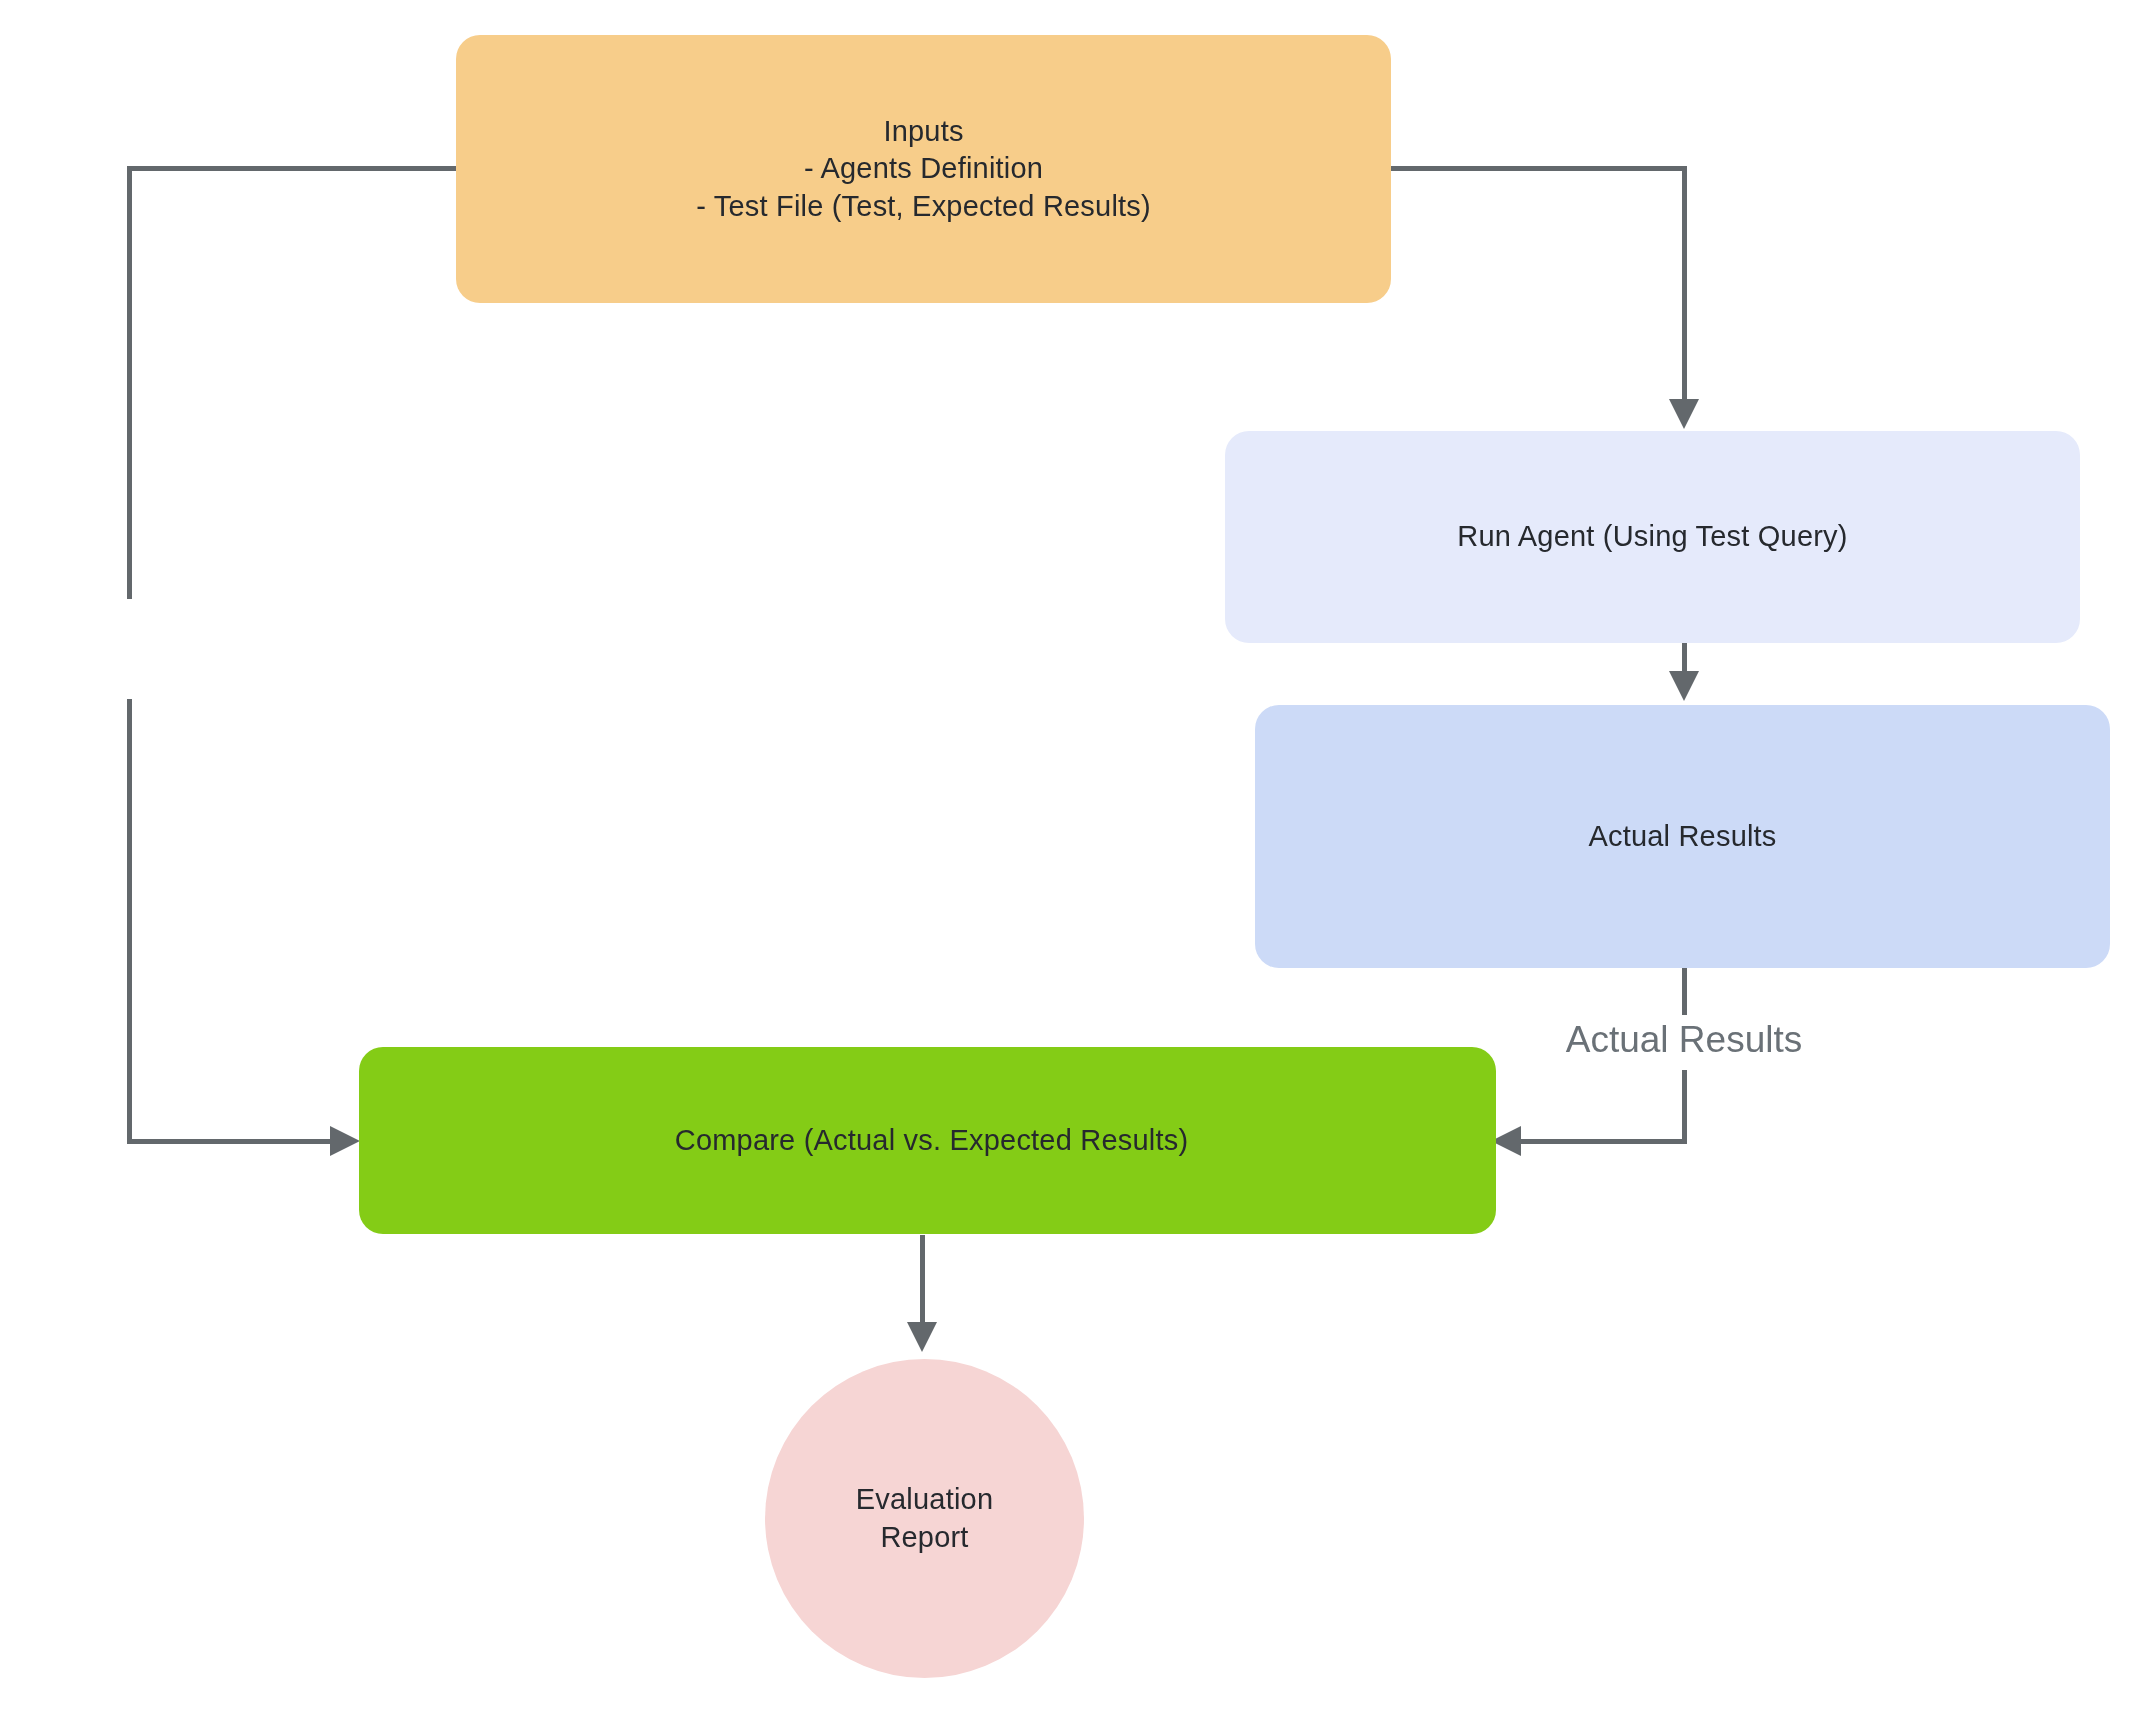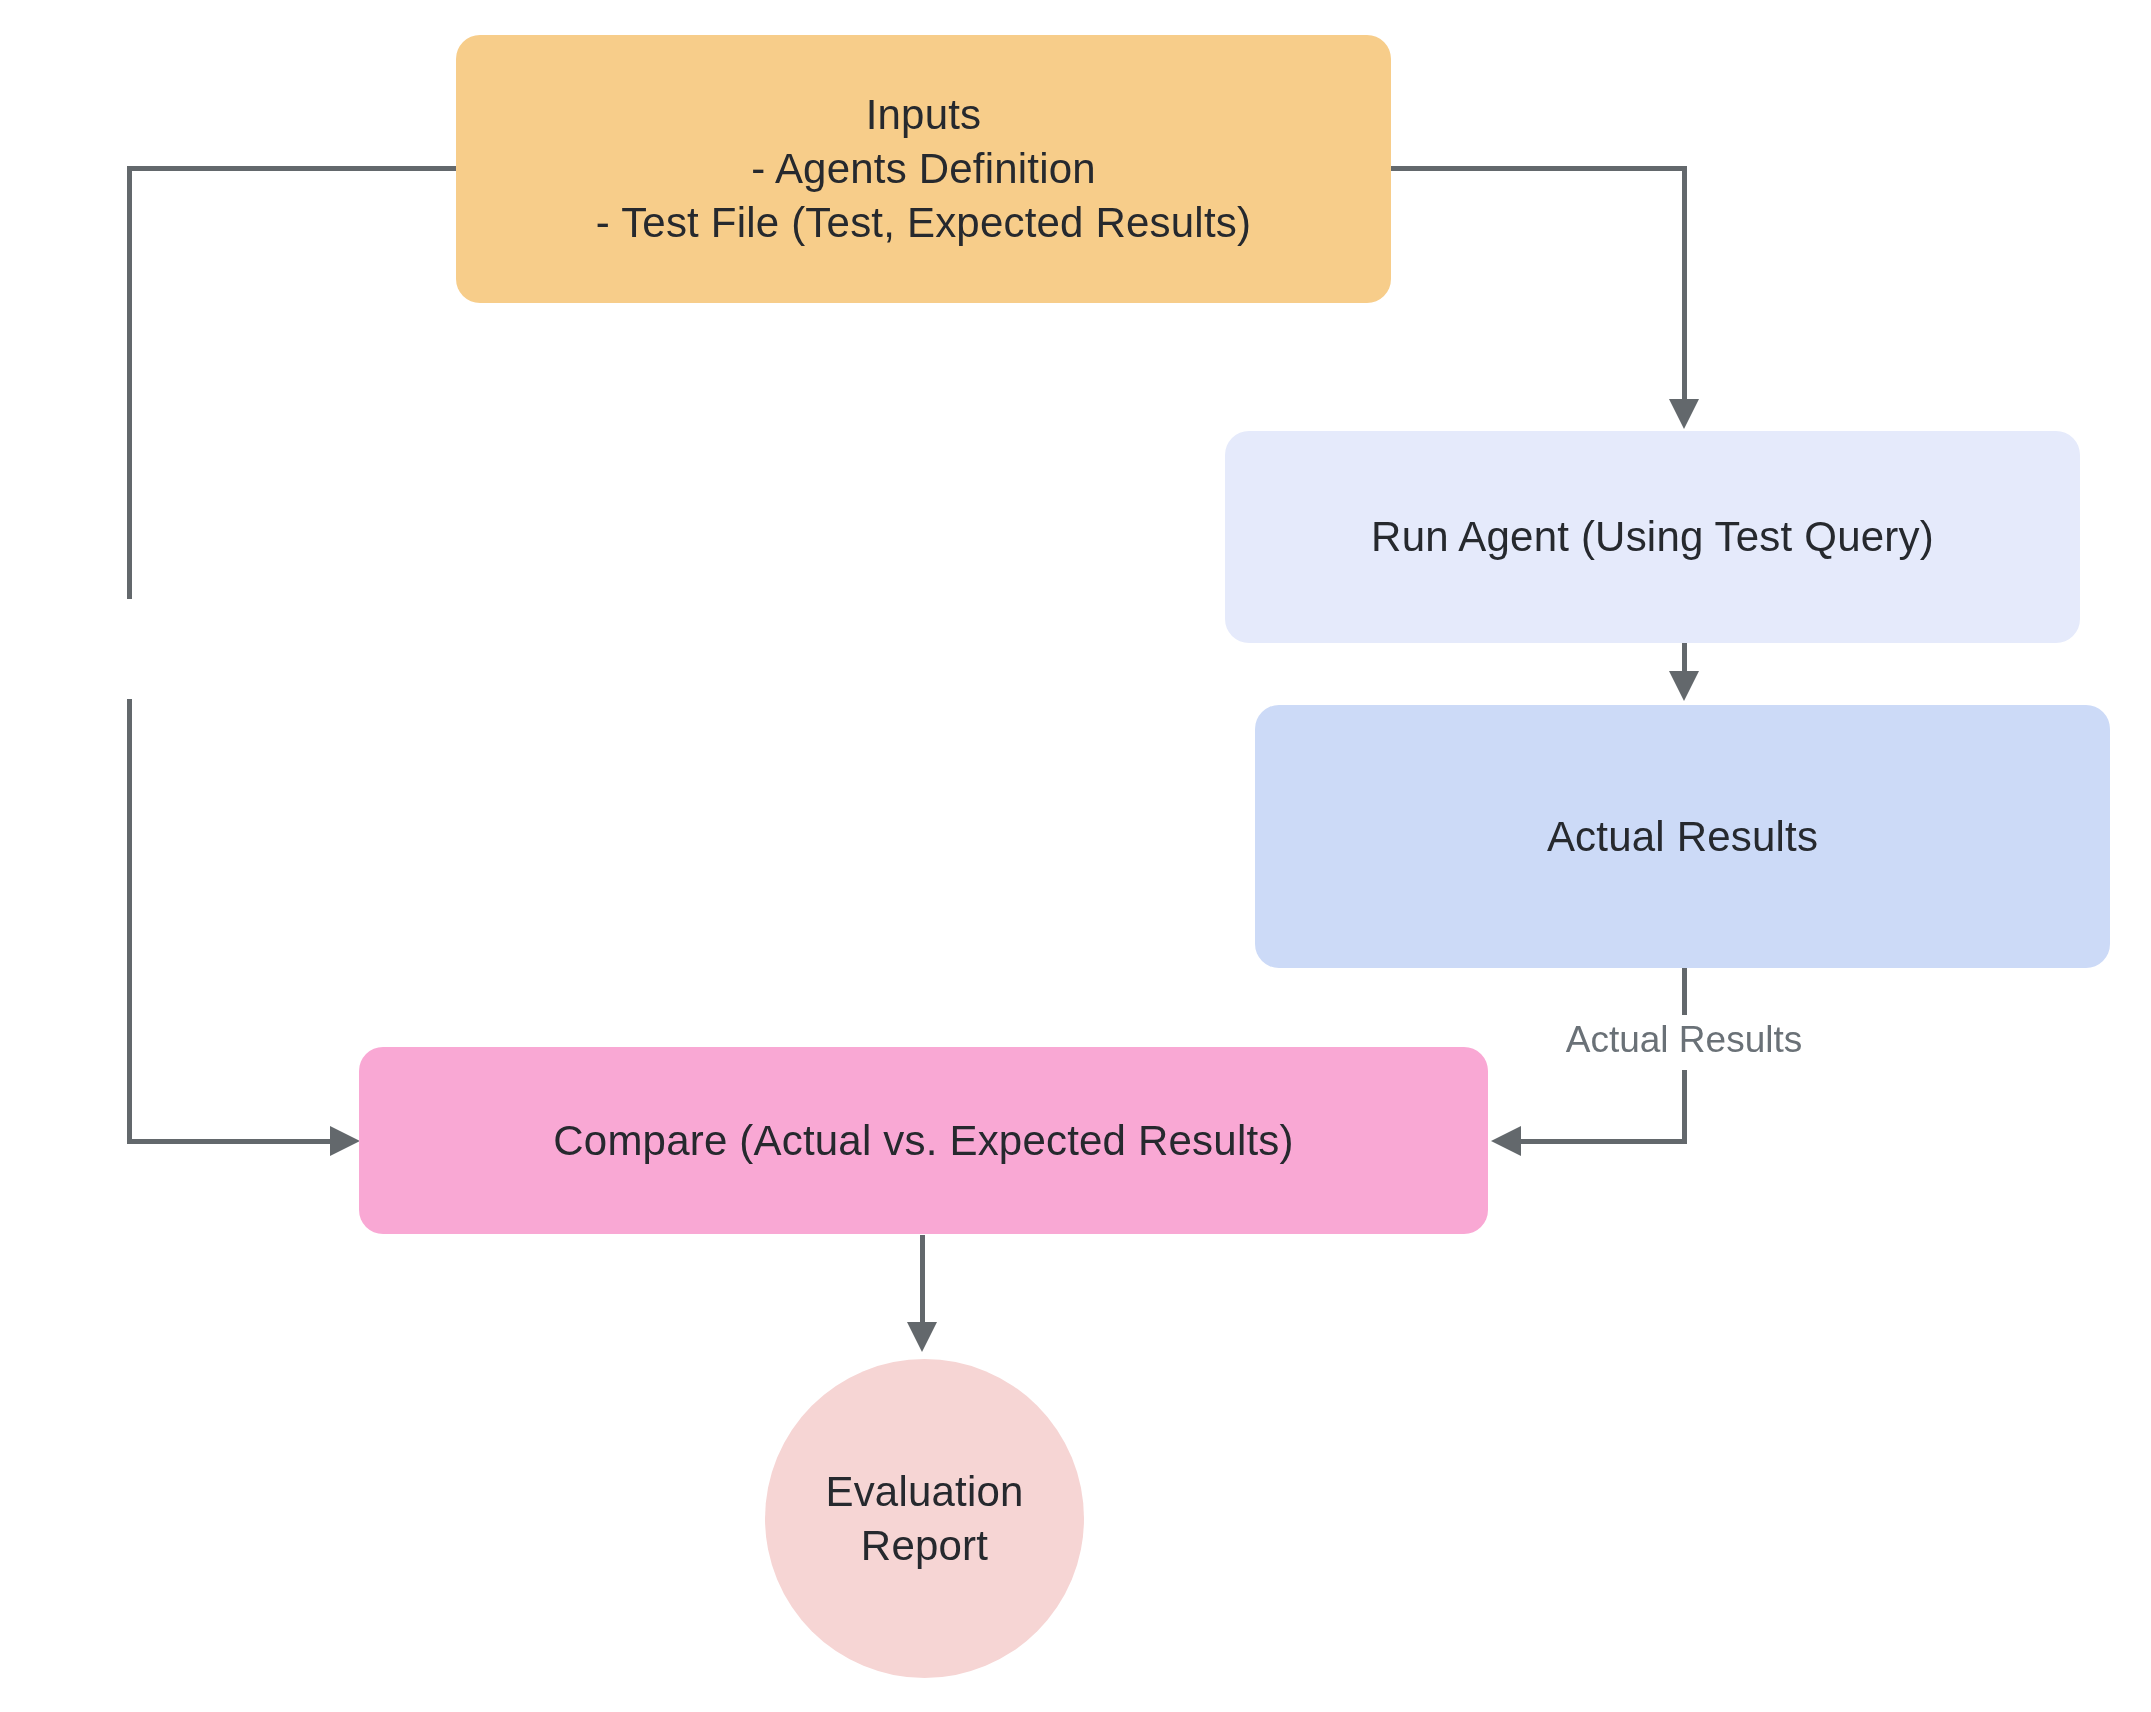--- a/index.html
+++ b/index.html
@@ -16,21 +16,21 @@
   }
   .node {
     position: absolute;
     display: flex;
     flex-direction: column;
     align-items: center;
     justify-content: center;
     text-align: center;
     border-radius: 24px;
     color: #26292E;
-    font-size: 42px;
+    font-size: 29px;
     line-height: 1.28;
     letter-spacing: 0.2px;
   }
   .node span { display: block; }
   .node-inputs        { left: 456px;  top: 35px;   width: 935px;  height: 268px; }
   .node-run-agent     { left: 1225px; top: 431px;  width: 855px;  height: 212px; }
   .node-actual        { left: 1255px; top: 705px;  width: 855px;  height: 263px; }
   .node-compare       { left: 359px;  top: 1047px; width: 1129px; height: 187px; }
   .node-eval-report   {
     left: 765px; top: 1359px; width: 319px; height: 319px;
@@ -93,21 +93,21 @@
   </div>
 
   <div class="node node-run-agent" style="background-color: rgb(229, 234, 251);">
     <span>Run Agent (Using Test Query)</span>
   </div>
 
   <div class="node node-actual" style="background-color: rgb(204, 218, 247);">
     <span>Actual Results</span>
   </div>
 
-  <div class="node node-compare" style="background-color: #f9a8d4;">
+  <div class="node node-compare" style="background-color: #84cc16; padding-left: 8px;">
     <span>Compare (Actual vs. Expected Results)</span>
   </div>
 
   <div class="node node-eval-report" style="background-color: rgb(246, 213, 212);">
     <span>Evaluation</span>
     <span>Report</span>
   </div>
 
 </div>
 

